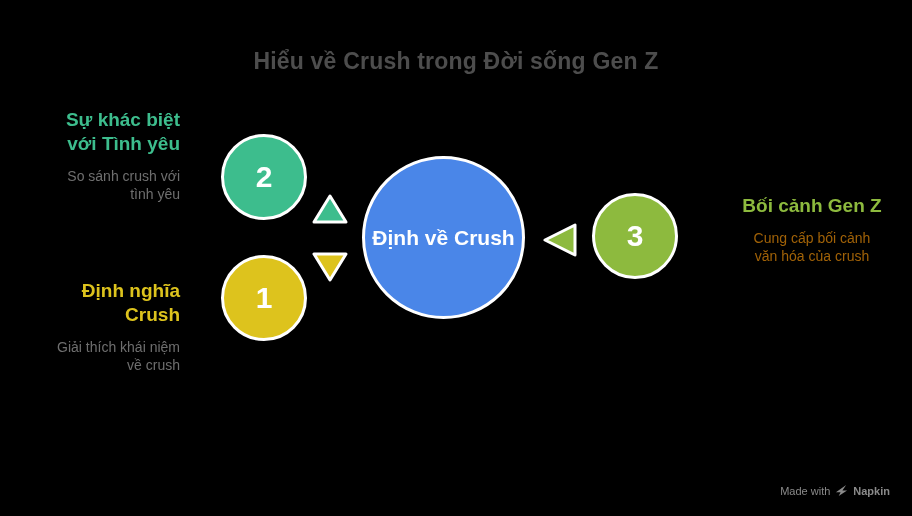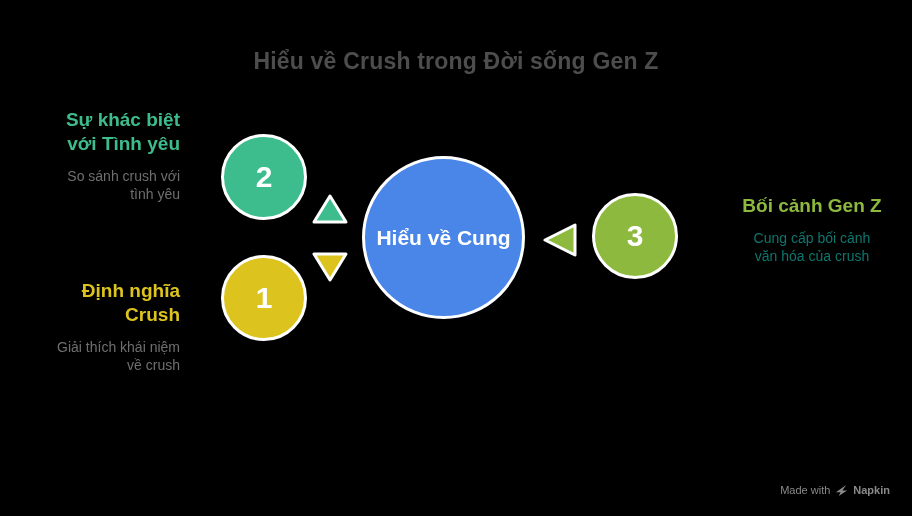--- a/index.html
+++ b/index.html
@@ -56,20 +56,21 @@
     font-size: 21px;
     font-weight: bold;
     white-space: nowrap;
   }
   .tri { position: absolute; }
   .footer {
     position: absolute;
     right: 22px;
     bottom: 19px;
     display: flex;
+    align-items: center;
     gap: 5px;
     font-size: 11px;
   }
   .footer .brand { font-weight: bold; }
 </style>
 </head>
 <body>
 
 <div class="canvas" style="background-color: rgb(0, 0, 0);">
 
@@ -92,21 +93,21 @@
       <div>Crush</div>
     </div>
     <div class="node-desc" style="color: rgb(111, 111, 111);">
       <div>Giải thích khái niệm</div>
       <div>về crush</div>
     </div>
   </div>
 
   <div class="label-block align-left" style="top:194px; left:722px; width:180px;text-align:center;">
     <div class="node-heading" style="color: rgb(141, 186, 62);">Bối cảnh Gen Z</div>
-    <div class="node-desc" style="color: #0f766e;">
+    <div class="node-desc" style="color: #a16207;">
       <div>Cung cấp bối cảnh</div>
       <div>văn hóa của crush</div>
     </div>
   </div>
 
   <div class="circle circle-small" style="left: 221px; top: 134px; background-color: rgb(61, 189, 141); border-color: rgb(255, 255, 255);">
     <span class="circle-num" style="color: rgb(255, 255, 255);">2</span>
   </div>
 
   <div class="circle circle-small" style="left: 221px; top: 255px; background-color: rgb(221, 195, 29); border-color: rgb(255, 255, 255);">
@@ -115,21 +116,21 @@
 
   <svg class="tri" style="left:311px; top:193px;" width="38" height="32" viewBox="0 0 38 32">
     <polygon points="19,3 35,29 3,29" stroke="#ffffff" stroke-width="3" stroke-linejoin="round" style="fill: rgb(61, 189, 141);"></polygon>
   </svg>
 
   <svg class="tri" style="left:311px; top:251px;" width="38" height="32" viewBox="0 0 38 32">
     <polygon points="3,3 35,3 19,29" stroke="#ffffff" stroke-width="3" stroke-linejoin="round" style="fill: rgb(221, 195, 29);"></polygon>
   </svg>
 
   <div class="circle circle-center" style="left: 362px; top: 156px; background-color: rgb(74, 134, 232); border-color: rgb(255, 255, 255);">
-    <span class="center-label" style="color: rgb(255, 255, 255);">Hiểu về Cung</span>
+    <span class="center-label" style="color: rgb(255, 255, 255);">Định về Crush</span>
   </div>
 
   <svg class="tri" style="left:541px; top:222px;" width="38" height="36" viewBox="0 0 38 36">
     <polygon points="34,3 34,33 4,18" stroke="#ffffff" stroke-width="3" stroke-linejoin="round" style="fill: rgb(141, 186, 62);"></polygon>
   </svg>
 
   <div class="circle circle-small" style="left: 592px; top: 193px; background-color: rgb(141, 186, 62); border-color: rgb(255, 255, 255);">
     <span class="circle-num" style="color: rgb(255, 255, 255);">3</span>
   </div>
 

